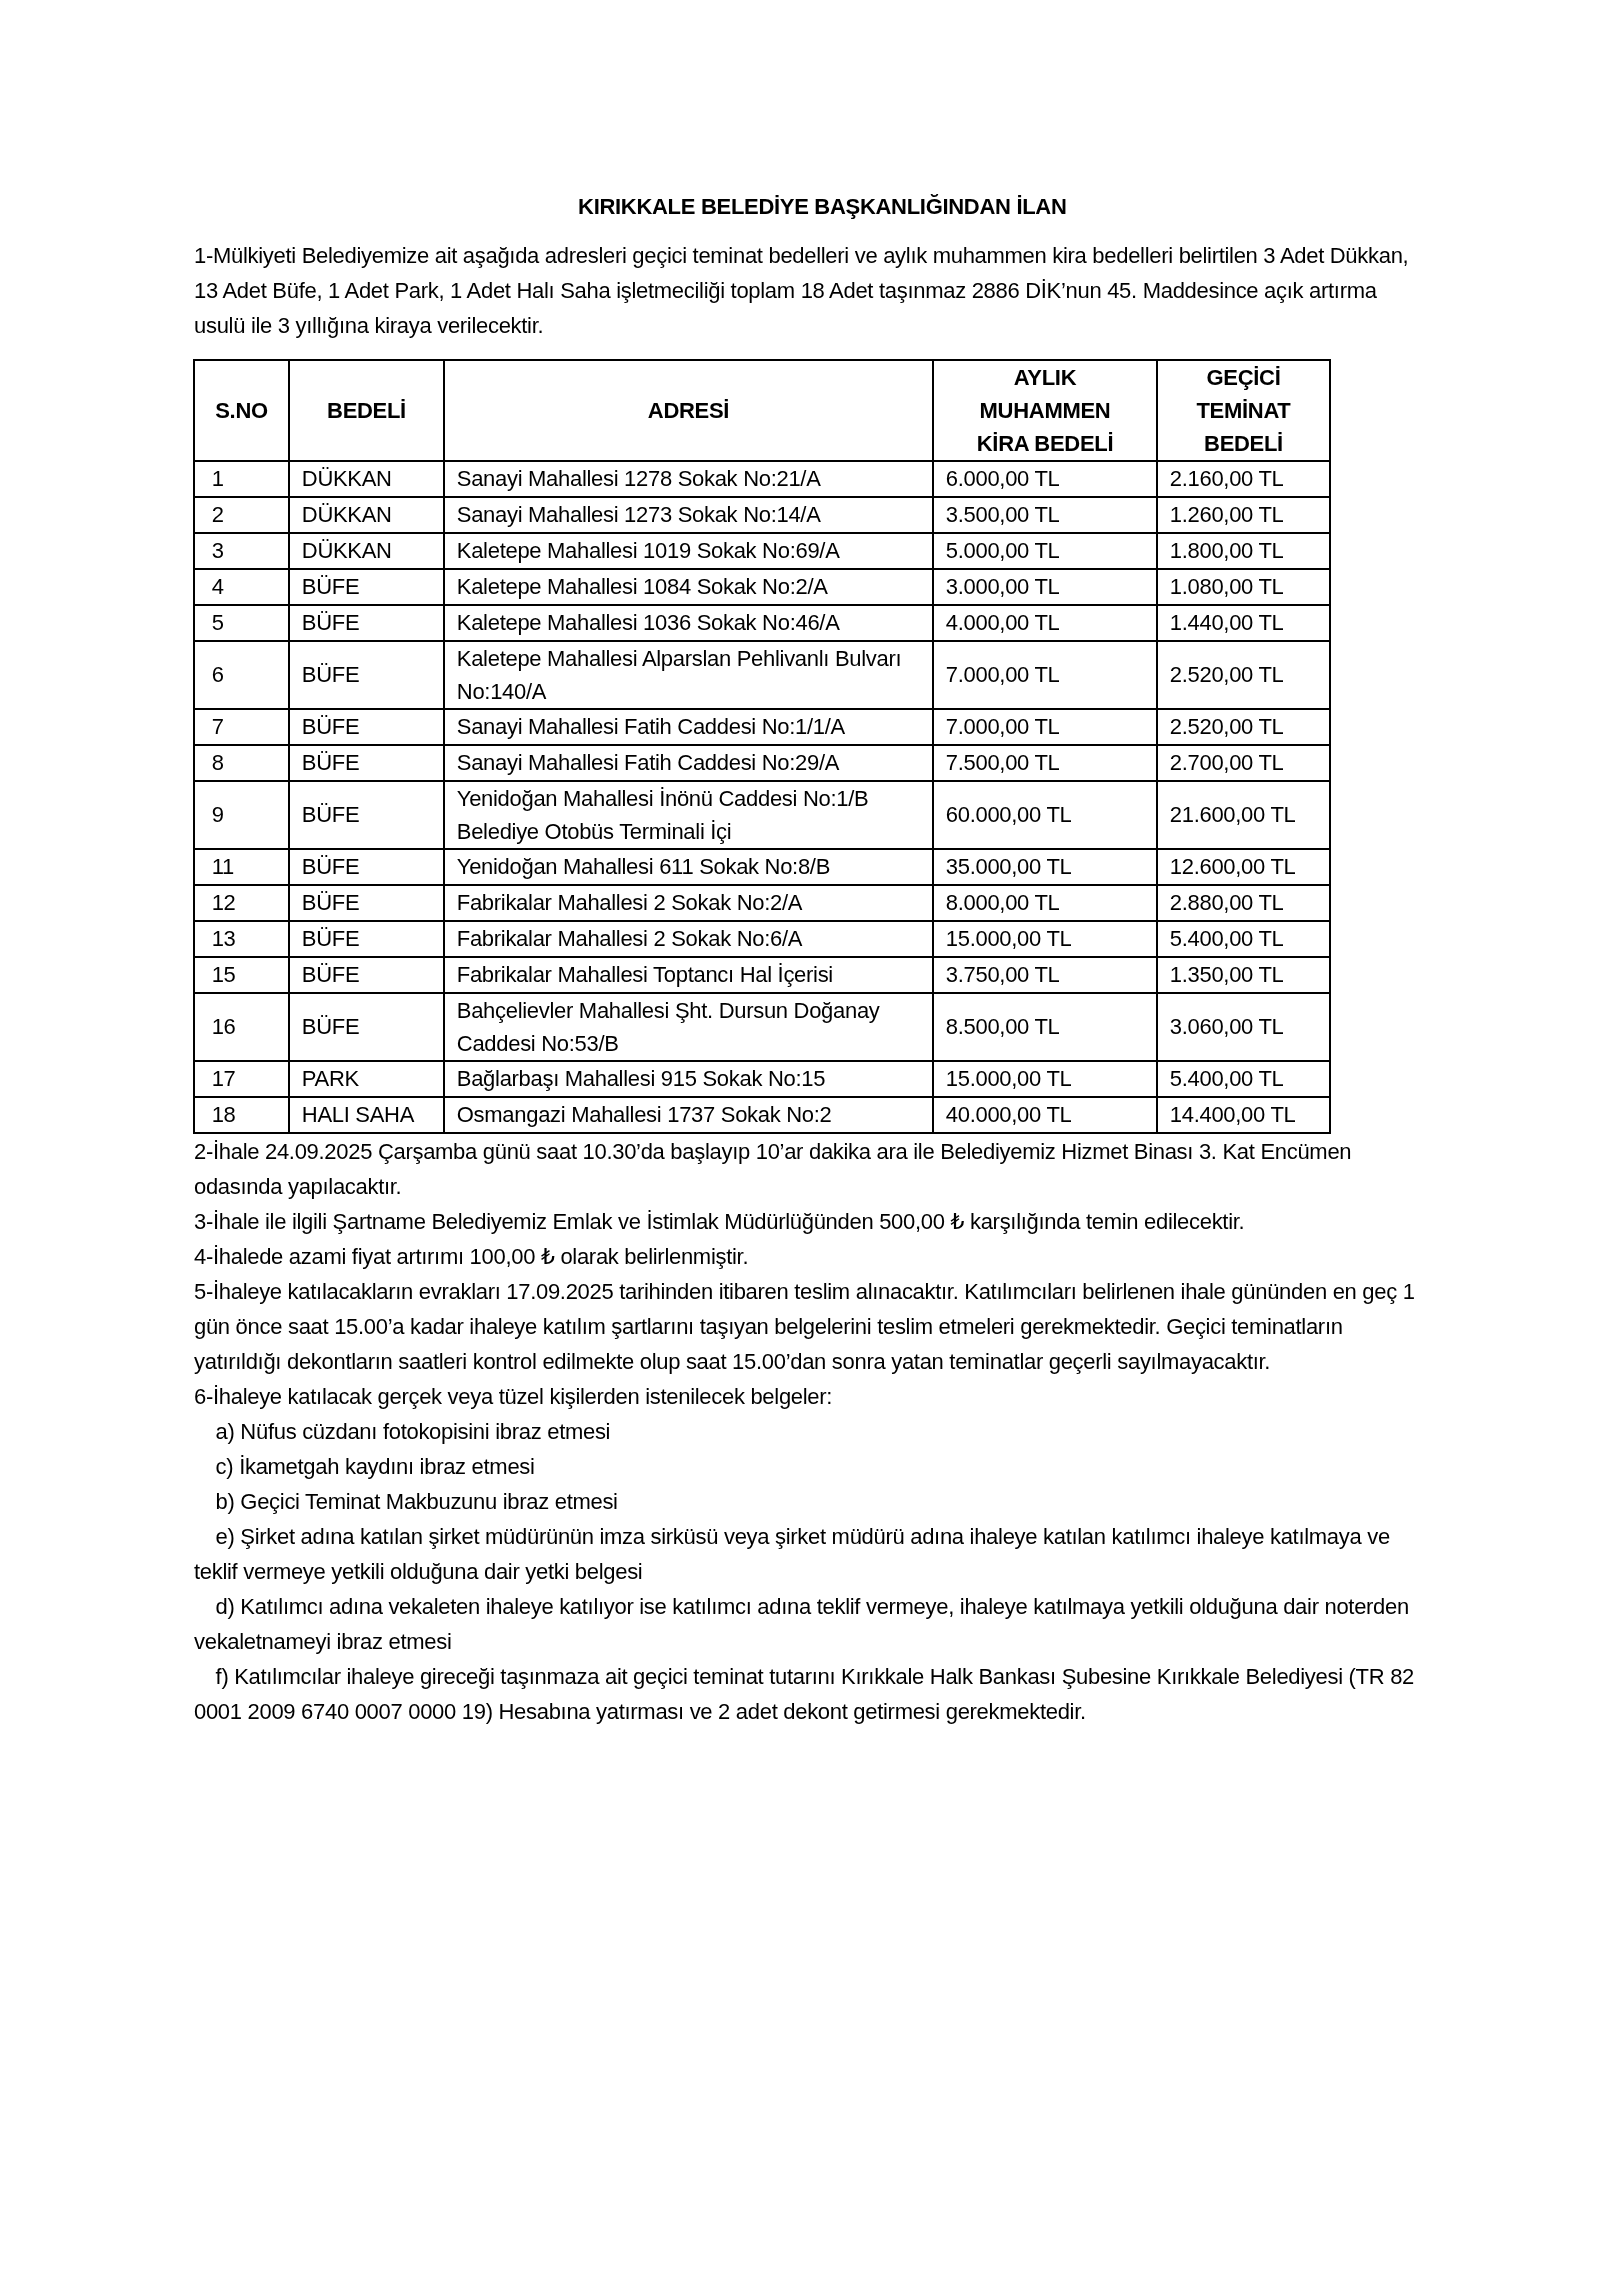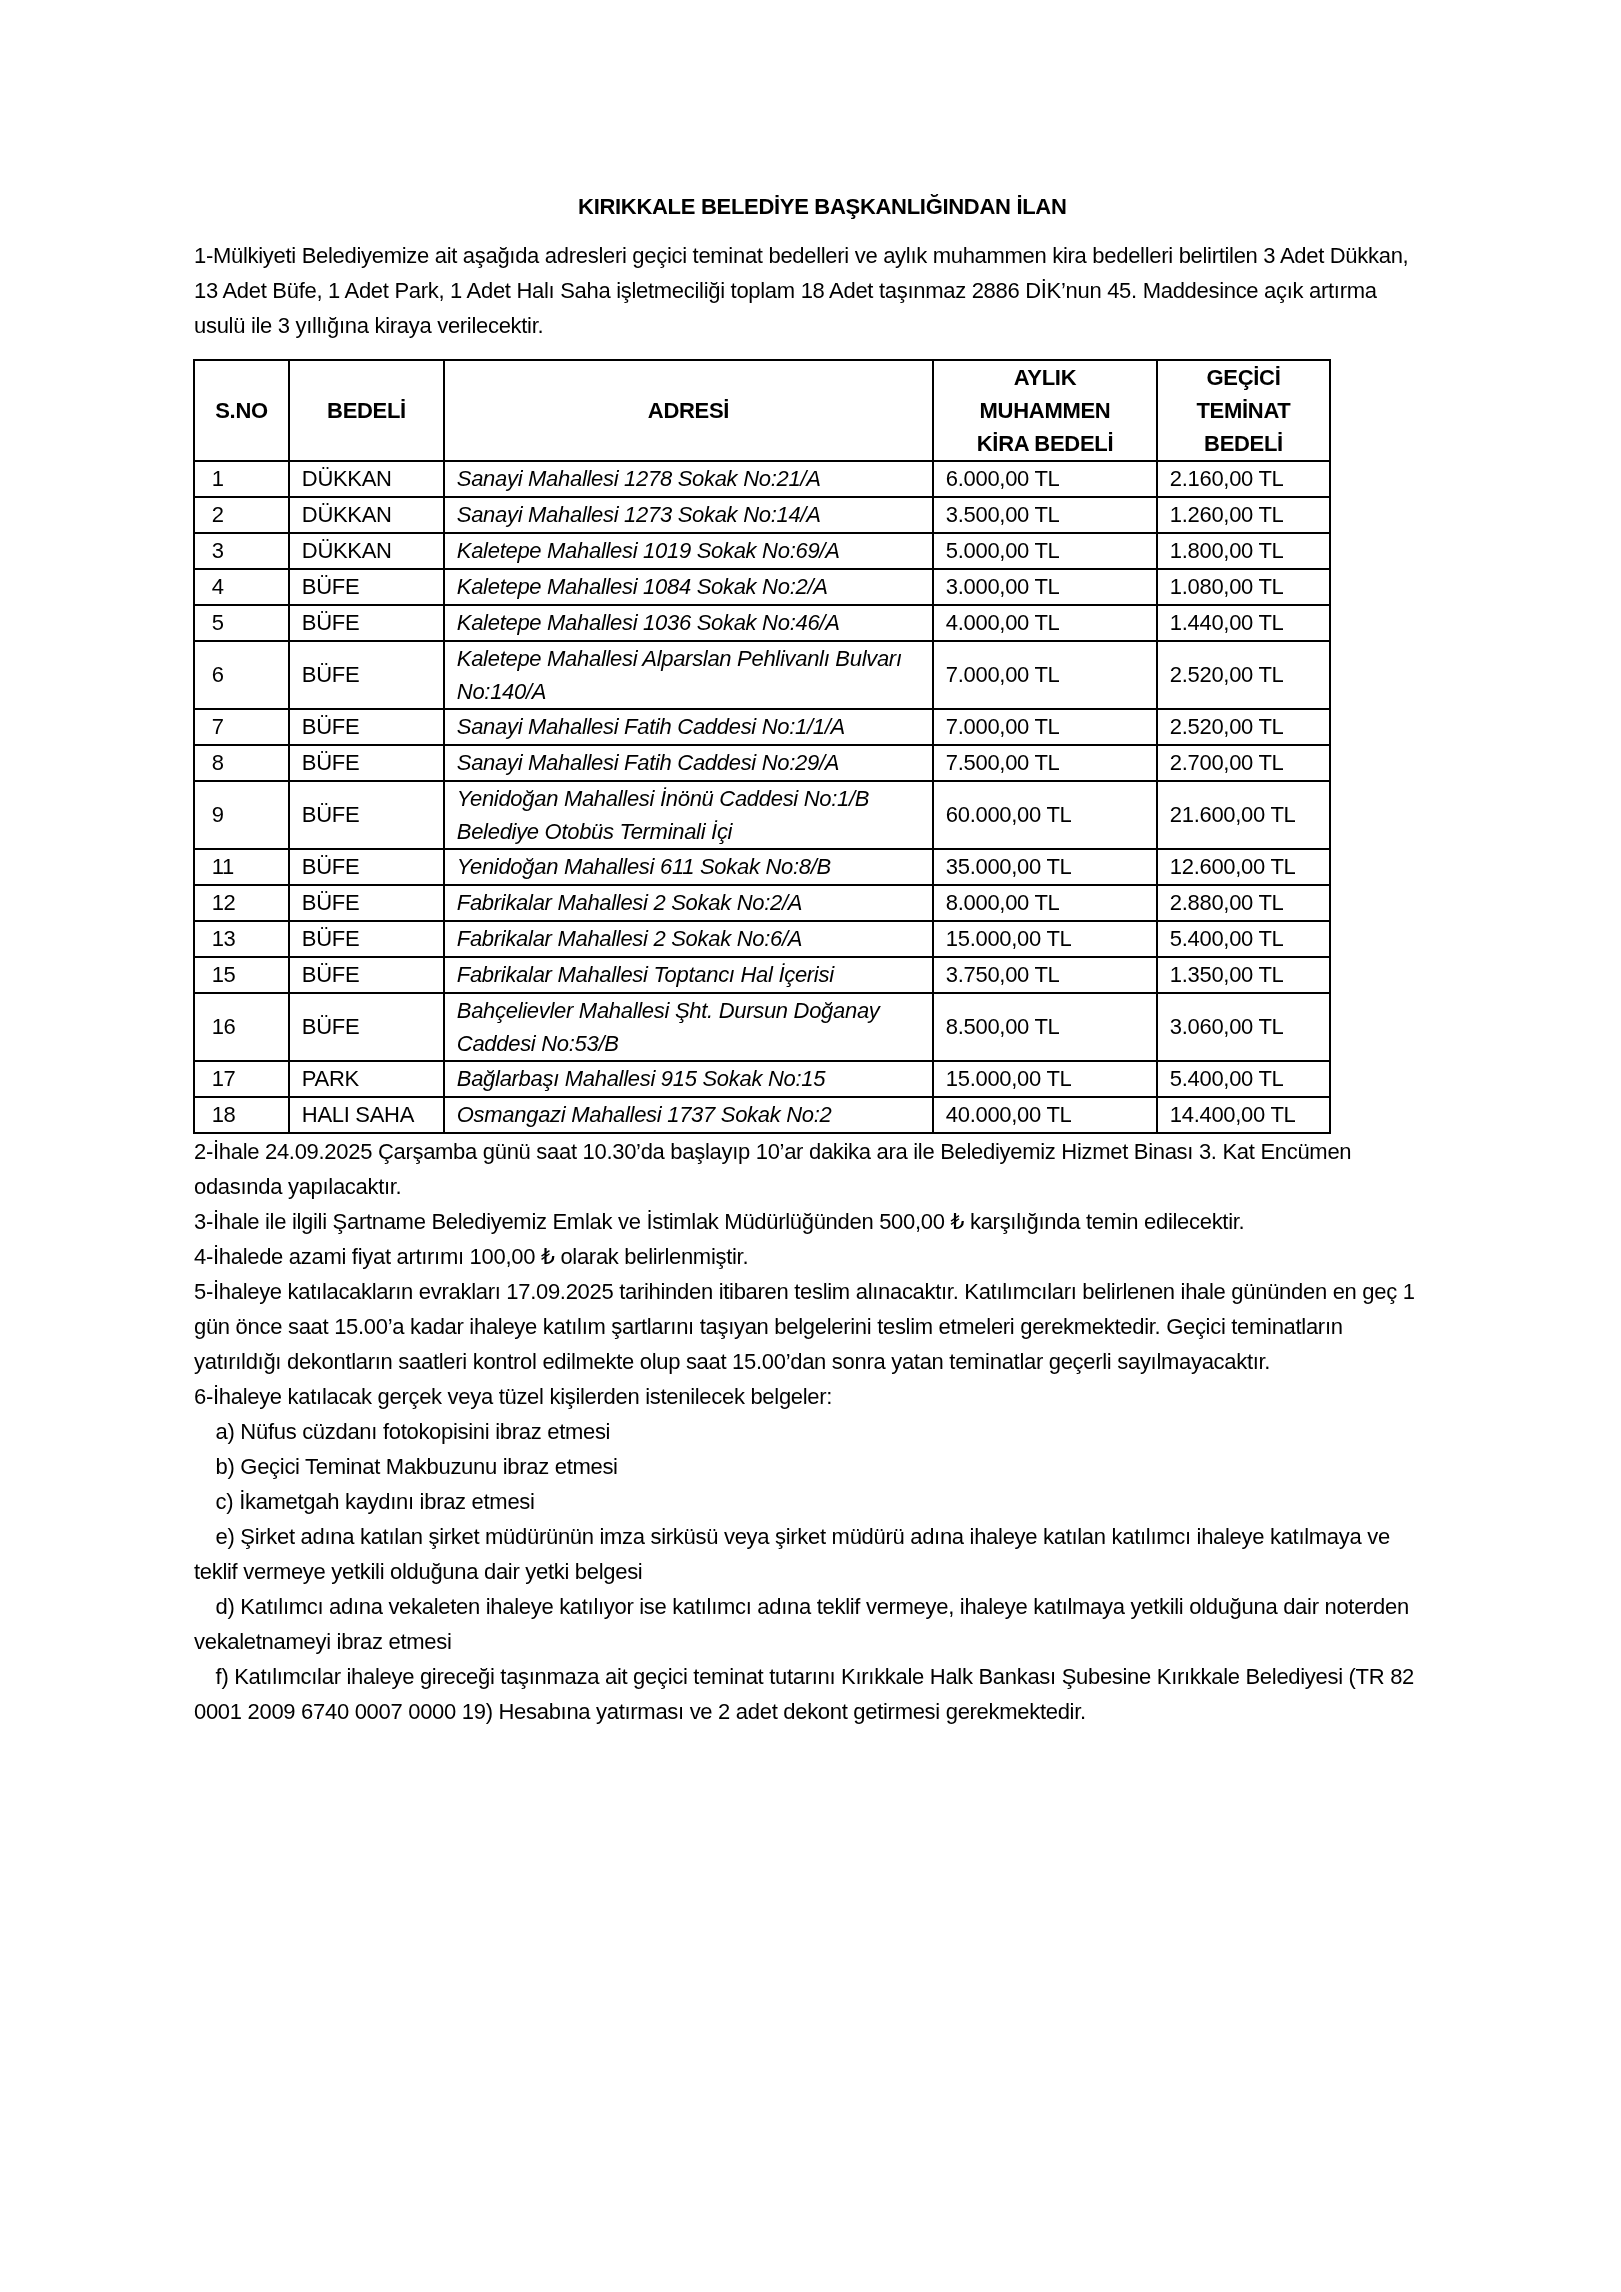--- a/index.html
+++ b/index.html
@@ -26,21 +26,21 @@
     }
     table.ilan th, table.ilan td {
       border: 2px solid #000; padding: 0 11.8px; vertical-align: middle;
       overflow: hidden;
     }
     table.ilan th {
       font-weight: bold; text-align: center; line-height: 33px;
       padding: 0 11px; height: 99px;
     }
     table.ilan td { height: 32px; white-space: nowrap; }
-    table.ilan td.wrap { white-space: normal; line-height: 33px; font-style: italic; }
+    table.ilan td.wrap { white-space: normal; line-height: 33px; }
     table.ilan td.c0 { padding-left: 16.7px; }
     .after p { line-height: 35px; }
     .indent { padding-left: 21.6px; }
   </style>
 </head>
 <body>
 
 <div class="page">
   <p class="title">KIRIKKALE BELEDİYE BAŞKANLIĞINDAN İLAN</p>
   <p class="intro">1-Mülkiyeti Belediyemize ait aşağıda adresleri geçici teminat bedelleri ve aylık muhammen kira bedelleri belirtilen 3 Adet Dükkan,  13 Adet Büfe, 1 Adet Park, 1 Adet Halı Saha işletmeciliği toplam 18 Adet taşınmaz 2886 DİK’nun 45. Maddesince açık artırma usulü ile 3 yıllığına kiraya verilecektir.</p>
@@ -186,20 +186,20 @@
     </tbody>
   </table>
 
   <div class="after">
     <p>2-İhale 24.09.2025 Çarşamba günü saat 10.30’da başlayıp 10’ar dakika ara ile Belediyemiz Hizmet Binası 3. Kat Encümen odasında yapılacaktır.</p>
     <p>3-İhale ile ilgili Şartname Belediyemiz Emlak ve İstimlak Müdürlüğünden 500,00 ₺ karşılığında temin edilecektir.</p>
     <p>4-İhalede azami fiyat artırımı 100,00 ₺ olarak belirlenmiştir.</p>
     <p>5-İhaleye katılacakların evrakları 17.09.2025 tarihinden itibaren teslim alınacaktır. Katılımcıları belirlenen ihale gününden en geç 1 gün önce saat 15.00’a kadar ihaleye katılım şartlarını taşıyan belgelerini teslim etmeleri gerekmektedir. Geçici teminatların yatırıldığı dekontların saatleri kontrol edilmekte olup saat 15.00’dan sonra yatan teminatlar geçerli sayılmayacaktır.</p>
     <p>6-İhaleye katılacak gerçek veya tüzel kişilerden istenilecek belgeler:</p>
     <p class="indent">a) Nüfus cüzdanı fotokopisini ibraz etmesi</p>
+    <p class="indent">c) İkametgah kaydını ibraz etmesi</p>
     <p class="indent">b) Geçici Teminat Makbuzunu ibraz etmesi</p>
-    <p class="indent">c) İkametgah kaydını ibraz etmesi</p>
     <p><span style="padding-left:21.6px">e) Şirket adına katılan şirket müdürünün imza sirküsü veya şirket müdürü adına ihaleye katılan katılımcı ihaleye katılmaya ve teklif vermeye yetkili olduğuna dair yetki belgesi</span></p>
     <p><span style="padding-left:21.6px">d) Katılımcı adına vekaleten ihaleye katılıyor ise katılımcı adına teklif vermeye, ihaleye katılmaya yetkili olduğuna dair noterden vekaletnameyi ibraz etmesi</span></p>
     <p><span style="padding-left:21.6px">f) Katılımcılar ihaleye gireceği taşınmaza ait geçici teminat tutarını Kırıkkale Halk Bankası Şubesine Kırıkkale Belediyesi (TR 82 0001 2009 6740 0007 0000 19) Hesabına yatırması ve 2 adet dekont getirmesi gerekmektedir.</span></p>
   </div>
 </div>
 
 
 </body></html>

